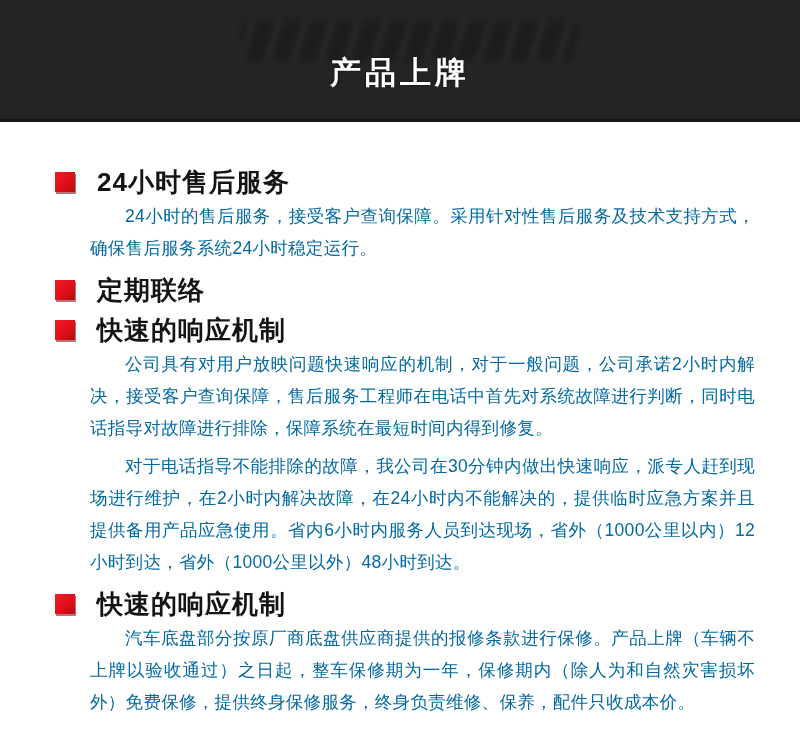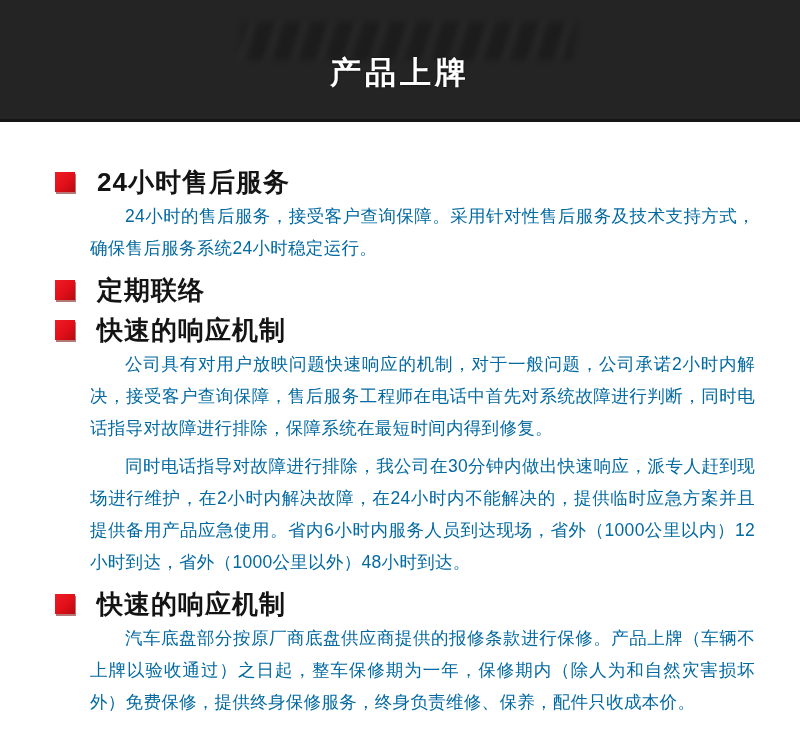--- a/index.html
+++ b/index.html
@@ -111,21 +111,21 @@
         <h2 class="sec-title">定期联络</h2>
       </div>
     </section>
 
     <section class="section">
       <div class="sec-head">
         <span class="bullet"></span>
         <h2 class="sec-title">快速的响应机制</h2>
       </div>
       <p>公司具有对用户放映问题快速响应的机制，对于一般问题，公司承诺2小时内解决，接受客户查询保障，售后服务工程师在电话中首先对系统故障进行判断，同时电话指导对故障进行排除，保障系统在最短时间内得到修复。</p>
-      <p>同时电话指导对故障进行排除，我公司在30分钟内做出快速响应，派专人赶到现场进行维护，在2小时内解决故障，在24小时内不能解决的，提供临时应急方案并且提供备用产品应急使用。省内6小时内服务人员到达现场，省外（1000公里以内）12小时到达，省外（1000公里以外）48小时到达。</p>
+      <p>对于电话指导不能排除的故障，我公司在30分钟内做出快速响应，派专人赶到现场进行维护，在2小时内解决故障，在24小时内不能解决的，提供临时应急方案并且提供备用产品应急使用。省内6小时内服务人员到达现场，省外（1000公里以内）12小时到达，省外（1000公里以外）48小时到达。</p>
     </section>
 
     <section class="section">
       <div class="sec-head">
         <span class="bullet"></span>
         <h2 class="sec-title">快速的响应机制</h2>
       </div>
       <p>汽车底盘部分按原厂商底盘供应商提供的报修条款进行保修。产品上牌（车辆不上牌以验收通过）之日起，整车保修期为一年，保修期内（除人为和自然灾害损坏外）免费保修，提供终身保修服务，终身负责维修、保养，配件只收成本价。</p>
     </section>
 

